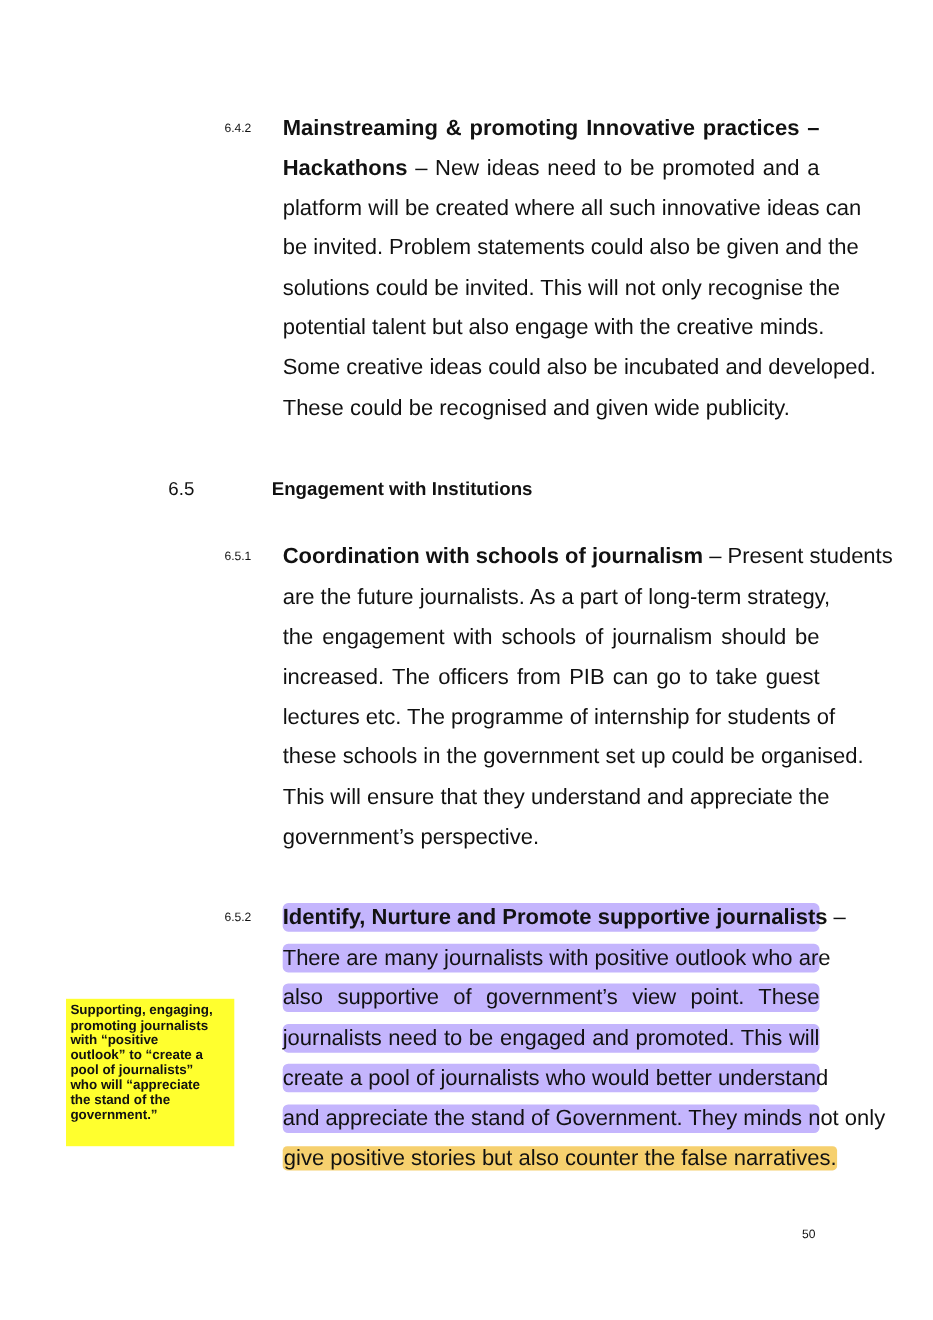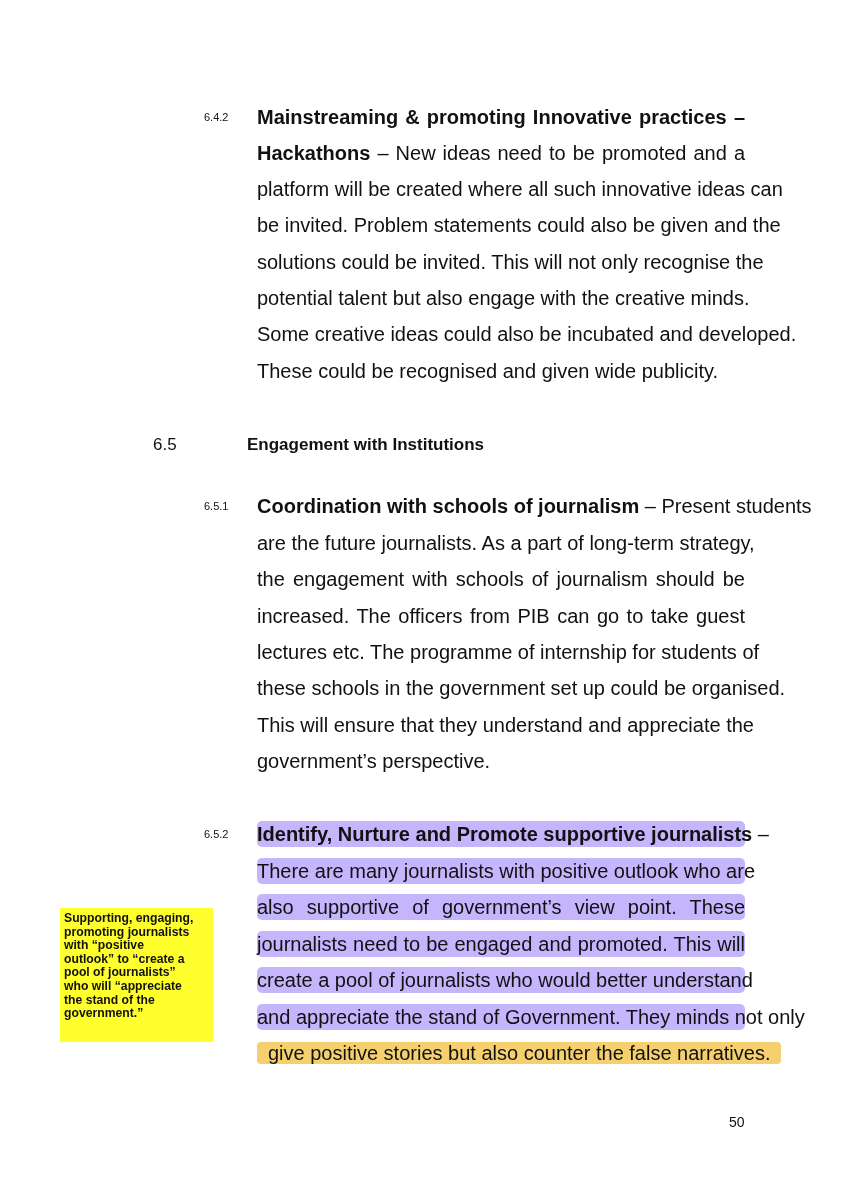--- a/index.html
+++ b/index.html
@@ -6,33 +6,33 @@
   body { width: 848px; height: 1200px; position: relative; overflow: hidden;
          font-family: "Liberation Sans", sans-serif; color: #111; }
   .page { position: absolute; left: 0; top: 0; width: 848px; height: 1200px; background: #fff; }
 
   .line { position: absolute; left: 257px; width: 488px; height: 26px;
           font-family: "Liberation Sans", sans-serif; font-size: 20px; line-height: 26px;
           text-align: justify; text-align-last: justify; white-space: nowrap; }
   .line.last { text-align-last: left; }
   .line b { font-weight: bold; }
   .num { position: absolute; left: 204px; font-size: 11px; line-height: 26px; height: 26px; }
-  .hl { background: #f6d06e; border-radius: 4px; box-decoration-break: clone; -webkit-box-decoration-break: clone; padding: 0 11px; }
+  .hl { background: #f6d06e; border-radius: 4px; box-decoration-break: clone; -webkit-box-decoration-break: clone; padding: 0 1px; }
   .line.hlline { background: #c4b5fd; border-radius: 5px; }
 
   .sec-num { position: absolute; left: 153px; top: 432px; font-size: 17px; font-weight: normal; line-height: 26px; }
   .sec-title { position: absolute; left: 205px; top: 432px; font-size: 17px; font-weight: bold; line-height: 26px; margin-left: 42px; }
 
   .annotation { position: absolute; left: 60px; top: 868px; width: 153px; height: 134px;
                 background: #ffff2e; padding: 4px 4px 0 4px; box-sizing: border-box;
                 font-family: "Liberation Sans", sans-serif; font-weight: bold; font-size: 12.2px;
                 line-height: 13.6px; color: #111; margin-top: 40px; }
   .annotation div { white-space: nowrap; }
 
-  .page-number { position: absolute; left: 729px; top: 1112px; font-size: 14px; line-height: 20px; }
+  .page-number { position: absolute; left: 729px; top: 1112px; font-size: 11px; line-height: 20px; }
 </style>
 </head>
 <body>
 
 <div class="page">
 
   <div class="num" style="top:104px">6.4.2</div>
   <div class="line" style="top:104px"><b>Mainstreaming &amp; promoting Innovative practices –</b></div>
   <div class="line" style="top:176px">platform will be created where all such innovative ideas can</div>
   <div class="line" style="top:140px"><b>Hackathons</b><span> – New ideas need to be promoted and a</span></div>

